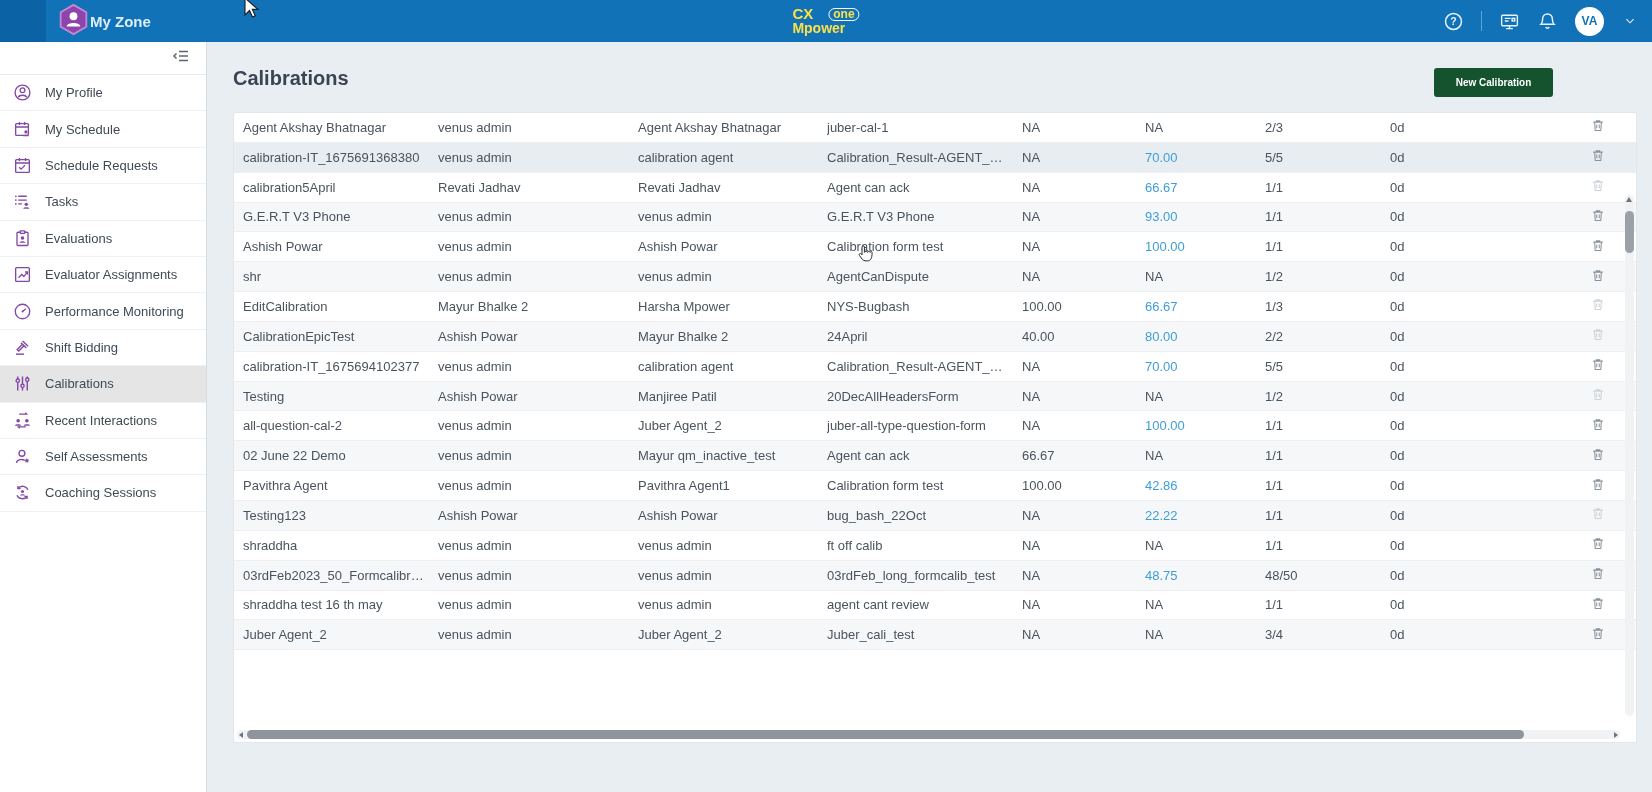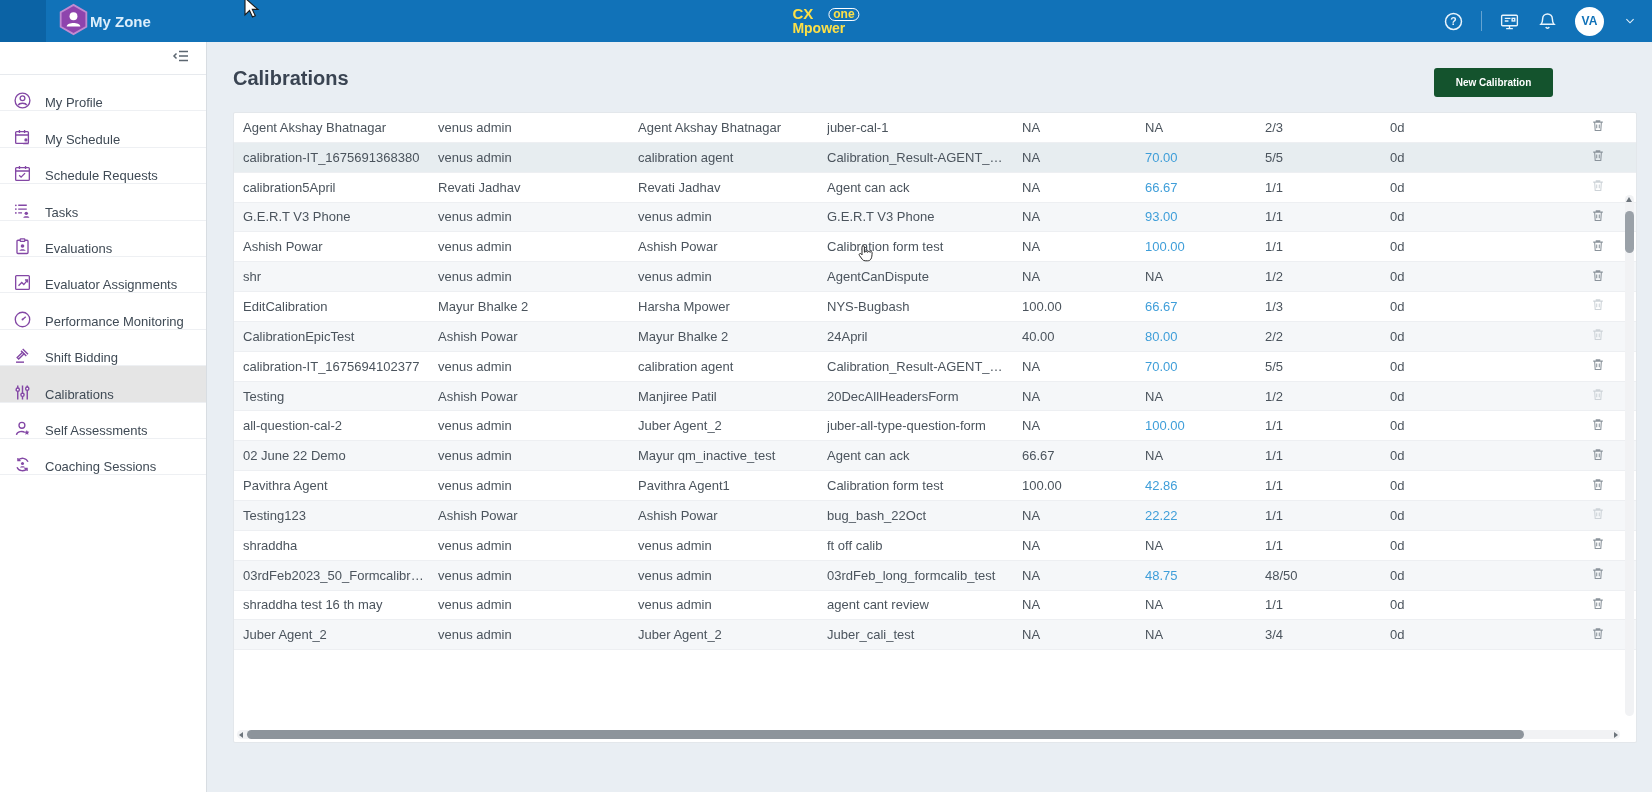--- a/index.html
+++ b/index.html
@@ -19,21 +19,21 @@
   .top-right .hicon{display:flex;align-items:center;cursor:pointer}
   .top-right svg{width:21px;height:21px}
   .tr-divider{width:1px;height:20px;background:rgba(255,255,255,.35)}
   .avatar-wrap{display:flex;align-items:center;gap:20px;cursor:pointer}
   .avatar{width:29px;height:29px;border-radius:50%;background:#fff;color:#1172b8;font-size:12px;font-weight:700;display:flex;align-items:center;justify-content:center}
 
   
   .sidebar{position:absolute;top:42px;left:0;width:207px;bottom:0;background:#fff;border-right:1px solid #d8dde2;z-index:4}
   .collapse-row{height:33px;display:flex;justify-content:flex-end;align-items:center;padding-right:15px;border-bottom:1px solid #e7eaee}
   .collapse-row svg{width:20px;height:20px;cursor:pointer}
-  .snav .item{height:36.4px;display:flex;align-items:flex-end;padding-left:13px;gap:13px;border-bottom:1px solid #eef0f3;font-size:13px;color:#3f4a55;cursor:pointer}
+  .snav .item{height:36.4px;display:flex;align-items:center;padding-left:13px;gap:13px;border-bottom:1px solid #eef0f3;font-size:13px;color:#3f4a55;cursor:pointer}
   .snav .item.selected{background:#e5e5e5}
   .snav .icn{display:flex;align-items:center}
   .snav .icn svg{width:19px;height:19px}
 
   
   .page-title{position:absolute;left:233px;top:67px;font-size:20px;font-weight:600;color:#3a4452}
   .new-btn{position:absolute;left:1434px;top:68px;width:119px;height:29px;background:#14532d;color:#fff;border:none;border-radius:3px;font-size:10px;font-weight:600;font-family:"Liberation Sans",sans-serif;cursor:pointer}
 
   .card{position:absolute;left:233px;top:112px;width:1404px;height:631px;background:#fff;border:1px solid #e3e7eb;border-radius:2px}
   .toolbar{position:relative;height:50px}
@@ -235,20 +235,32 @@
             <path d="M5 2.6v14.8M10 2.6v14.8M15 2.6v14.8"></path>
             <circle cx="5" cy="7" r="1.7" fill="#fff"></circle>
             <circle cx="10" cy="12.4" r="1.7" fill="#fff"></circle>
             <circle cx="15" cy="6" r="1.7" fill="#fff"></circle>
           </svg>
         </span>
     <span class="lbl">Calibrations</span>
   </div>
       <div class="item">
     <span class="icn">
+          <svg viewBox="0 0 20 20" fill="none" stroke="#8347a5" stroke-width="1.3">
+            <circle cx="5.4" cy="10.2" r="1.9" fill="#8347a5" stroke="none"></circle>
+            <path d="M2 15.6c.4-2.1 6.4-2.1 6.8 0z" fill="#8347a5" stroke="none"></path>
+            <circle cx="14.6" cy="10.2" r="1.9" fill="#8347a5" stroke="none"></circle>
+            <path d="M11.2 15.6c.4-2.1 6.4-2.1 6.8 0z" fill="#8347a5" stroke="none"></path>
+            <path d="M6.5 4.4h8l-1.6-1.6M13.5 17.6h-8l1.6 1.6" transform="translate(0,-1)"></path>
+          </svg>
+        </span>
+    <span class="lbl">Recent Interactions</span>
+  </div>
+      <div class="item">
+    <span class="icn">
           <svg viewBox="0 0 20 20" fill="none" stroke="#8347a5" stroke-width="1.4">
             <circle cx="9.4" cy="6.6" r="3.1"></circle>
             <path d="M3.6 16.6c.8-3.6 6.4-4.2 8.8-2.4"></path>
             <path d="M14.6 11.6l.8 1.6 1.8.3-1.3 1.3.3 1.8-1.6-.9-1.6.9.3-1.8-1.3-1.3 1.8-.3z" fill="#8347a5" stroke="none"></path>
           </svg>
         </span>
     <span class="lbl">Self Assessments</span>
   </div>
       <div class="item">
     <span class="icn">

